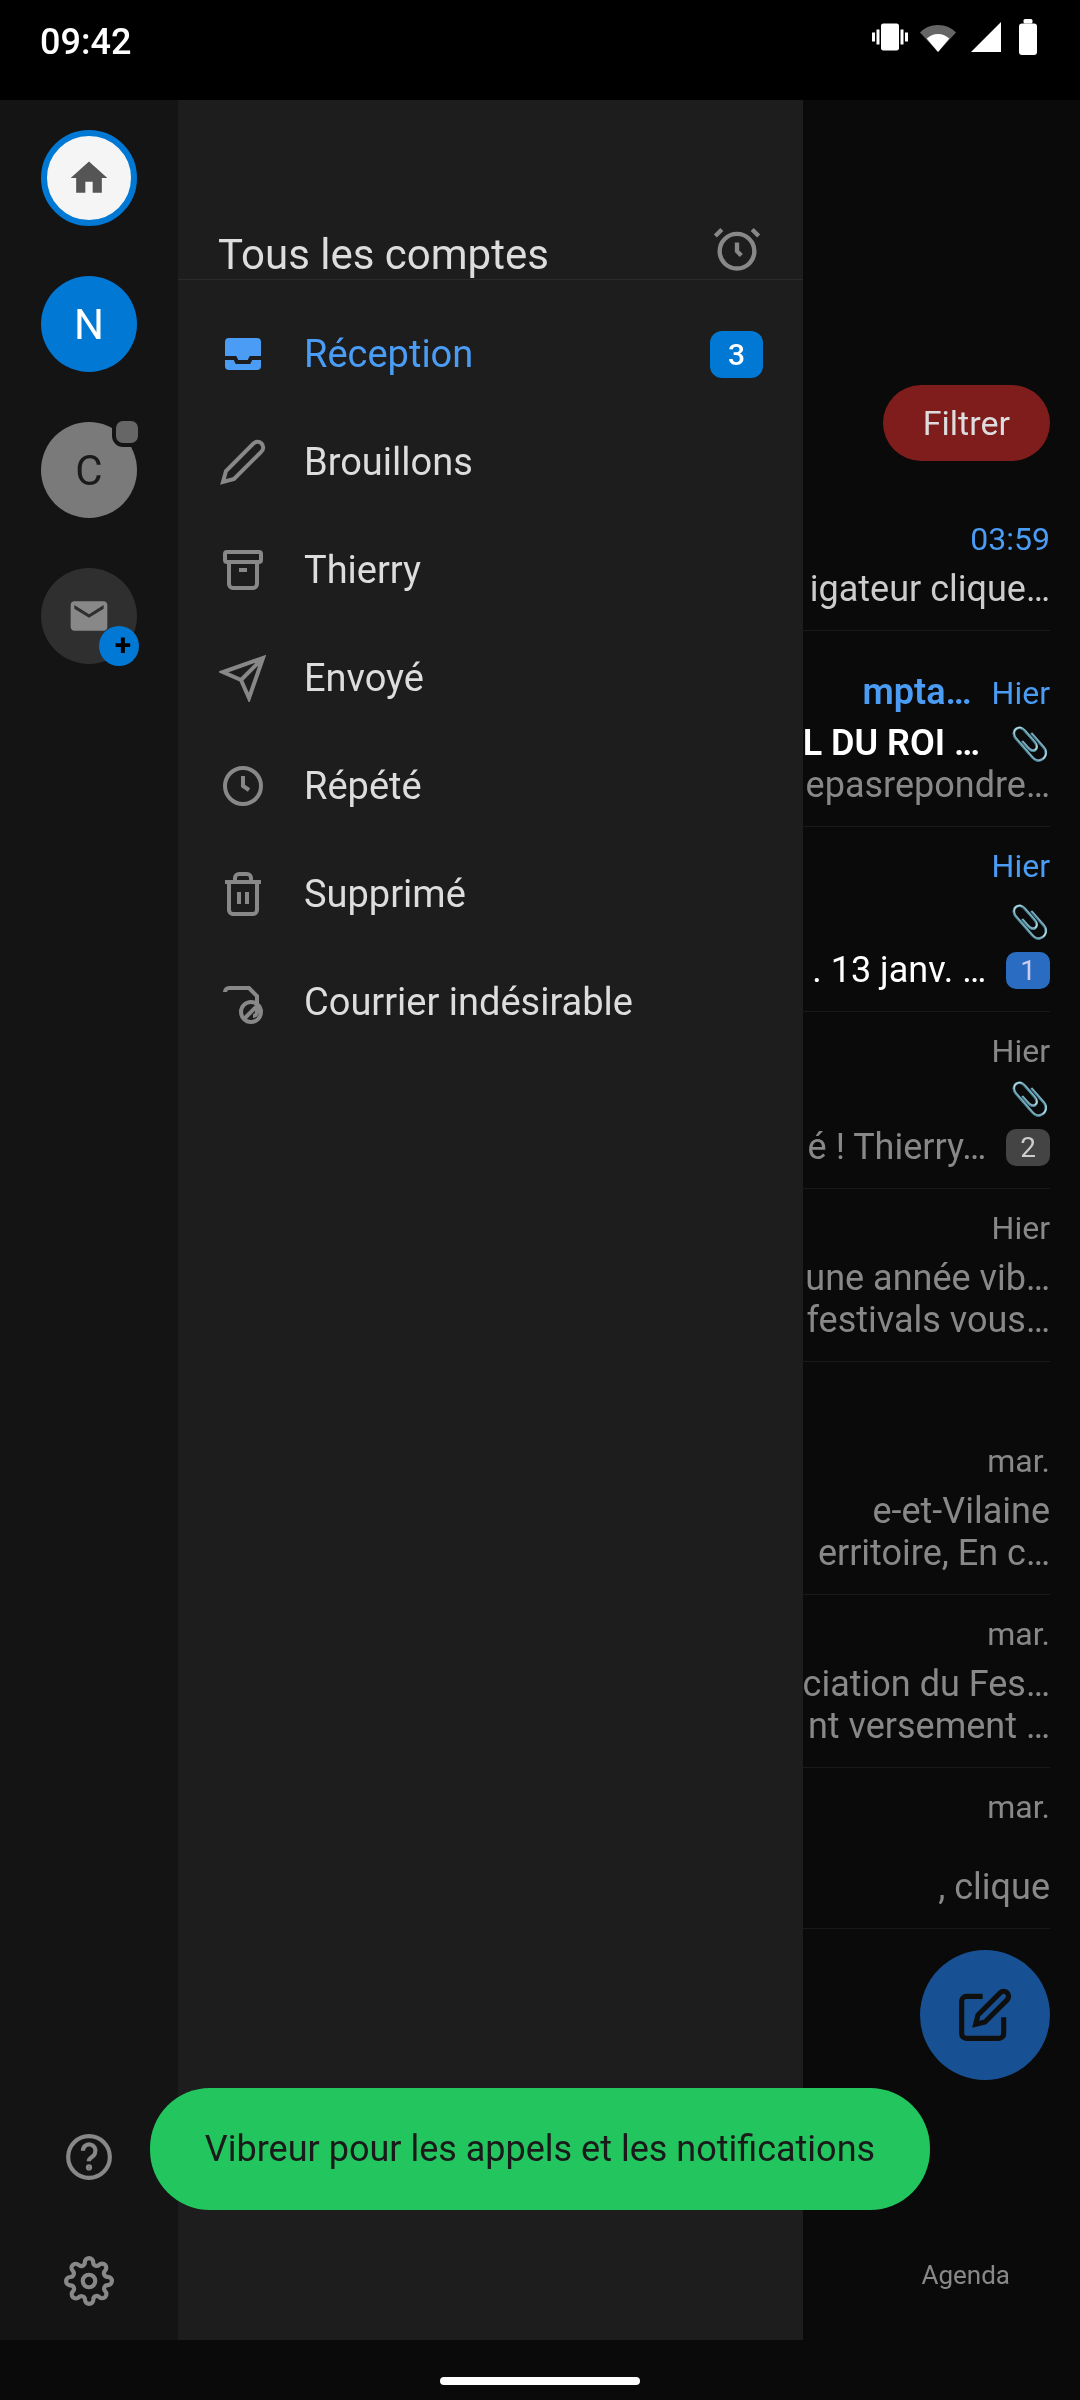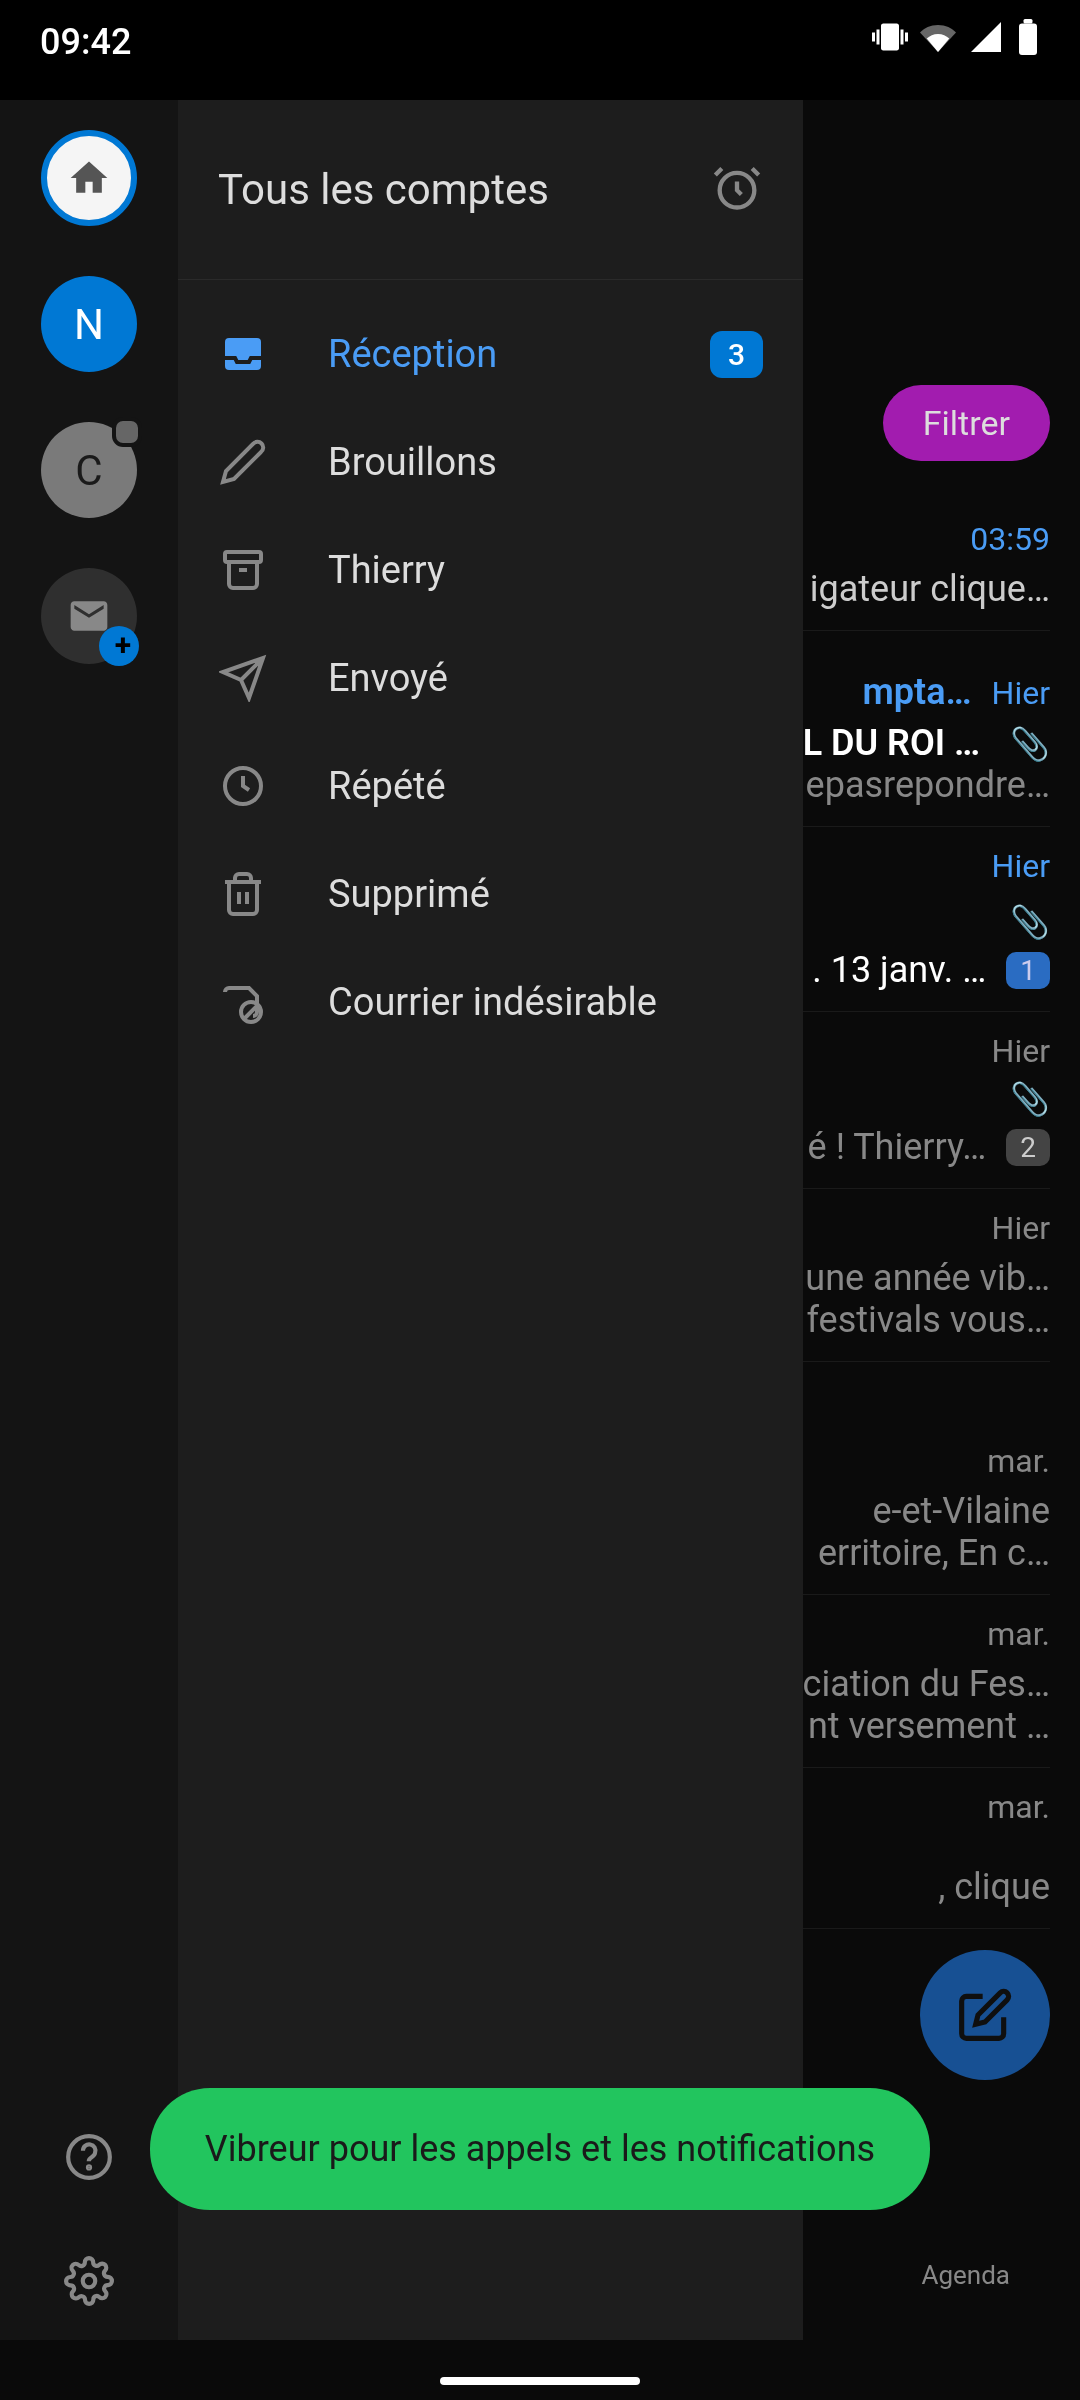--- a/index.html
+++ b/index.html
@@ -3,21 +3,21 @@
 <meta charset="utf-8">
 <style>
   * { box-sizing: border-box; margin: 0; padding: 0; }
   html, body { width: 1080px; height: 2400px; background: #000; font-family: -apple-system, Roboto, sans-serif; overflow: hidden; }
   
   .status-bar { position: absolute; top: 0; left: 0; right: 0; height: 83px; display: flex; justify-content: space-between; align-items: center; padding: 0 40px; color: #fff; font-size: 36px; font-weight: 500; z-index: 100; }
   .status-icons { display: flex; gap: 12px; align-items: center; }
   
   .main-bg { position: absolute; top: 100px; left: 0; right: 0; bottom: 0; background: #0a0a0a; }
   
-  .filter-btn { position: absolute; top: 285px; right: 30px; background: #a21caf; color: #ddd; padding: 18px 40px; border-radius: 40px; font-size: 34px; z-index: 1; }
+  .filter-btn { position: absolute; top: 285px; right: 30px; background: #7f1d1d; color: #ddd; padding: 18px 40px; border-radius: 40px; font-size: 34px; z-index: 1; }
   
   .email-list { position: absolute; top: 400px; left: 0; right: 0; padding-right: 30px; }
   .email-item { text-align: right; padding: 20px 0; border-bottom: 1px solid #1a1a1a; }
   .email-time { color: #4a9cf5; font-size: 32px; margin-bottom: 10px; }
   .email-time.grey { color: #888; }
   .email-text { color: #ccc; font-size: 36px; overflow: hidden; white-space: nowrap; }
   .email-text.grey { color: #888; }
   .attachment-icon { display: inline-block; color: #888; font-size: 32px; margin-left: 10px; }
   .count-badge { display: inline-block; background: #2a6cc2; color: #cce; padding: 2px 14px; border-radius: 10px; font-size: 28px; margin-left: 10px; }
   .count-badge.grey { background: #444; color: #ccc; }
@@ -36,25 +36,25 @@
   .rail-item.c { background: #7a7a7a; color: #1a1a1a; font-size: 42px; }
   .rail-item.c::after { content: ''; position: absolute; top: -5px; right: -5px; width: 22px; height: 22px; border-radius: 11px; background: #666; border: 4px solid #141414; }
   .rail-item.mail { background: #2f2f2f; }
   .rail-item.mail::after { content: ''; position: absolute; bottom: -2px; right: -2px; width: 40px; height: 40px; border-radius: 20px; background: #0078d4; display: flex; align-items: center; justify-content: center; }
   .rail-item.mail .plus { position: absolute; bottom: 2px; right: 6px; color: #000; font-size: 30px; font-weight: bold; z-index: 2; }
   
   .rail-bottom { position: absolute; bottom: 30px; left: 0; right: 0; display: flex; flex-direction: column; align-items: center; gap: 70px; }
   .rail-icon { color: #888; }
   
   .drawer-main { flex: 1; display: flex; flex-direction: column; }
-  .drawer-header { height: 180px; display: flex; align-items: center; justify-content: space-between; padding: 0 40px; border-bottom: 1px solid #2a2a2a; gap: 24px; }
+  .drawer-header { height: 180px; display: flex; align-items: flex-end; justify-content: space-between; padding: 0 40px; border-bottom: 1px solid #2a2a2a; gap: 24px; }
   .drawer-title { color: #ddd; font-size: 42px; font-weight: 400; }
   
   .folder-list { flex: 1; padding-top: 20px; }
-  .folder-item { display: flex; align-items: center; padding: 30px 40px; gap: 60px; justify-content: flex-end; }
+  .folder-item { display: flex; align-items: center; padding: 30px 40px; gap: 36px; justify-content: flex-end; }
   .folder-icon { width: 50px; display: flex; justify-content: center; }
   .folder-label { flex: 1; color: #ddd; font-size: 38px; }
   .folder-item.active .folder-label { color: #4a9cf5; }
   .folder-badge { background: #0078d4; color: #fff; padding: 6px 18px; border-radius: 12px; font-size: 30px; font-weight: 500; }
   
   .toast { position: absolute; bottom: 190px; left: 150px; right: 150px; background: #22c55e; color: #1a1a1a; padding: 40px 50px; border-radius: 60px; font-size: 36px; text-align: center; z-index: 50; }
   
   .nav-indicator { position: absolute; bottom: 15px; left: 50%; transform: translateX(-50%); width: 200px; height: 8px; background: #fff; border-radius: 4px; z-index: 200; }
 </style>
 </head>

